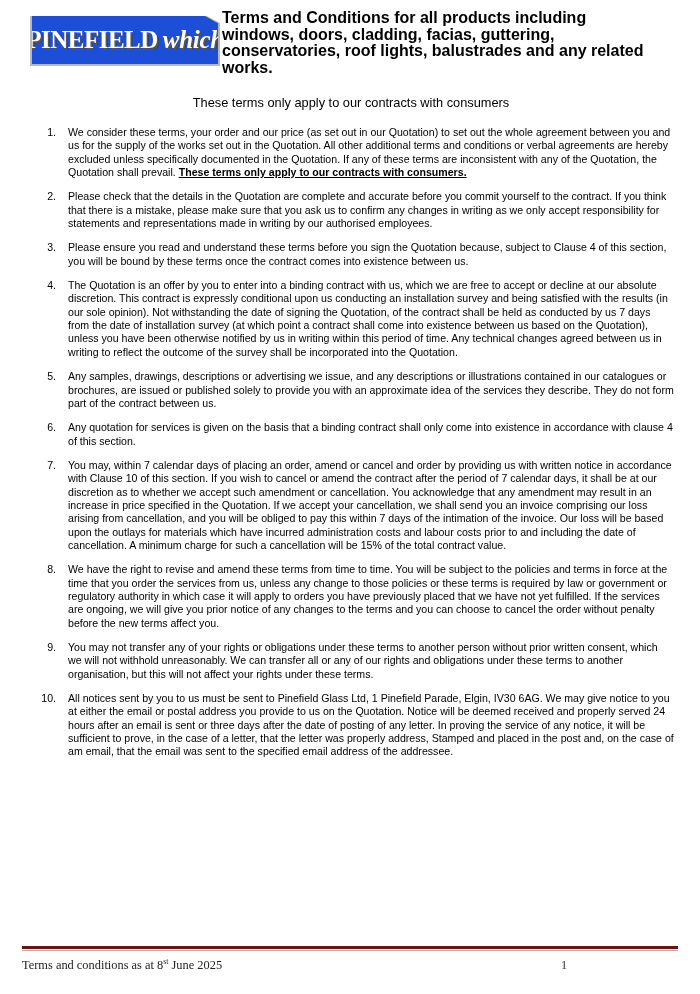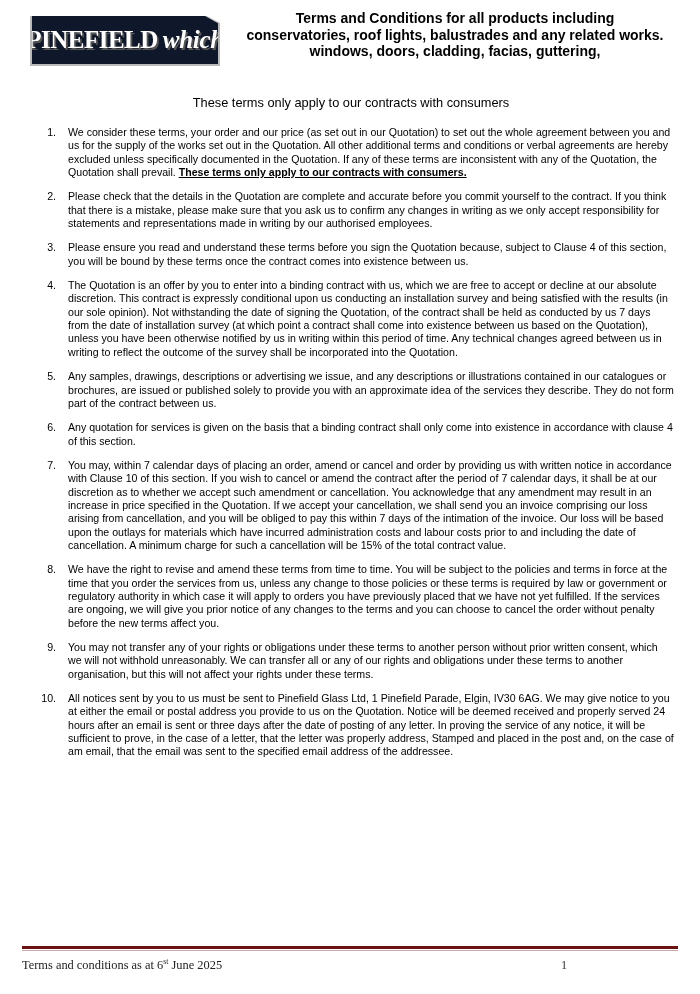--- a/index.html
+++ b/index.html
@@ -45,21 +45,21 @@
     height: 50px;
     background: #b9b9b9;
     -webkit-clip-path: polygon(0 0, 93% 0, 100% 14%, 100% 100%, 0 100%);
     clip-path: polygon(0 0, 93% 0, 100% 14%, 100% 100%, 0 100%);
   }
   .logo-box {
     position: absolute;
     left: 2px; top: 0px;
     width: 186px;
     height: 48px;
-    background: #0f172a;
+    background: #1d4ed8;
     -webkit-clip-path: polygon(0 0, 93% 0, 100% 15%, 100% 100%, 0 100%);
     clip-path: polygon(0 0, 93% 0, 100% 15%, 100% 100%, 0 100%);
   }
   .logo-text {
     position: absolute;
     left: 0; top: 0;
     width: 186px;
     height: 48px;
     display: flex;
     align-items: center;
@@ -80,22 +80,22 @@
   .logo-text .glass {
     font-style: italic;
     margin-left: 5px;
   }
 
   .header-title {
     position: absolute;
     left: 222px;
     top: 10px;
     width: 466px;
-    text-align: center;
-    font-size: 14px;
+    text-align: left;
+    font-size: 16px;
     font-weight: bold;
     line-height: 16.5px;
   }
 
   
   .subtitle {
     position: absolute;
     left: 28px;
     top: 95px;
     width: 646px;
@@ -211,22 +211,22 @@
       <div class="logo-box">
         <div class="logo-text">
           <span class="pine">PINEFIELD</span>
             <span class="glass">which</span>
         </div>
       </div>
     </div>
 
     <div class="header-title">
       <div>Terms and Conditions for all products including</div>
+      <div>windows, doors, cladding, facias, guttering,</div>
       <div>conservatories, roof lights, balustrades and any related works.</div>
-      <div>windows, doors, cladding, facias, guttering,</div>
     </div>
   </div>
 
   <div class="subtitle">These terms only apply to our contracts with consumers</div>
 
   <div class="body-area">
     <ol class="clauses" id="clause-list">
         <li>
           <span class="num">1.</span>
           <span class="txt"><span>We consider these terms, your order and our price (as set out in our Quotation) to set out the whole agreement between you and us for the supply of the works set out in the Quotation.  All other additional terms and conditions or verbal agreements are hereby excluded unless specifically documented in the Quotation.  If any of these terms are inconsistent with any of the Quotation, the Quotation shall prevail.  </span><span class="u-bold">These terms only apply to our contracts with consumers.</span></span>
@@ -268,18 +268,18 @@
           <span class="txt"><span>All notices sent by you to us must be sent to Pinefield Glass Ltd, 1 Pinefield Parade, Elgin, IV30 6AG.  We may give notice to you at either the email or postal address you provide to us on the Quotation.  Notice will be deemed received and properly served 24 hours after an email is sent or three days after the date of posting of any letter. In proving the service of any notice, it will be sufficient to prove, in the case of a letter, that the letter was properly address, Stamped and placed in the post and, on the case of am email, that the email was sent to the specified email address of the addressee.</span></span>
         </li>
       </ol>
   </div>
 
   <div class="footer">
     <div class="footer-rule-thick"></div>
     <div class="footer-rule-gap"></div>
     <div class="footer-rule-thin"></div>
     <div class="footer-row">
-      <div class="footer-left"><span>Terms and conditions as at 6</span><sup>st</sup><span> June 2025</span></div>
+      <div class="footer-left"><span>Terms and conditions as at 8</span><sup>st</sup><span> June 2025</span></div>
       <div class="footer-page">1</div>
     </div>
   </div>
 
 </div>
 
 </body></html>

